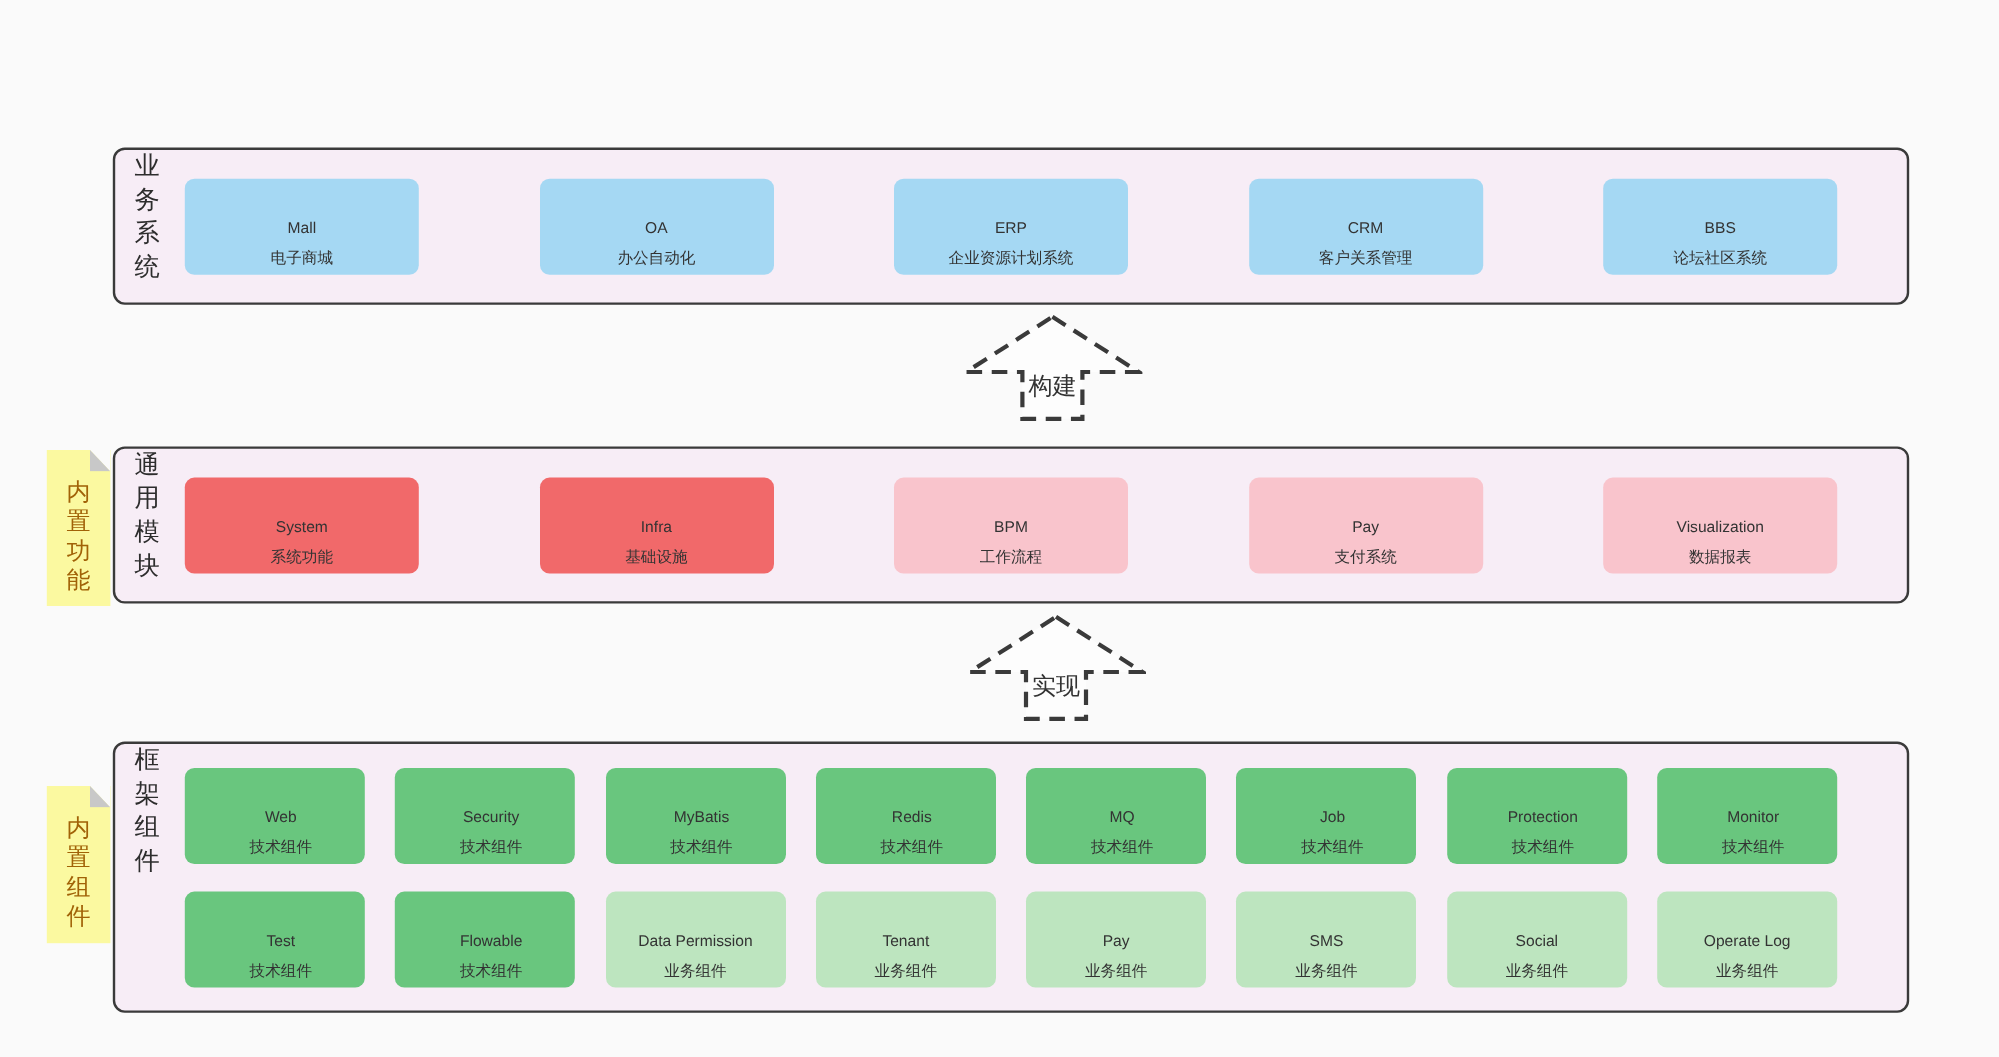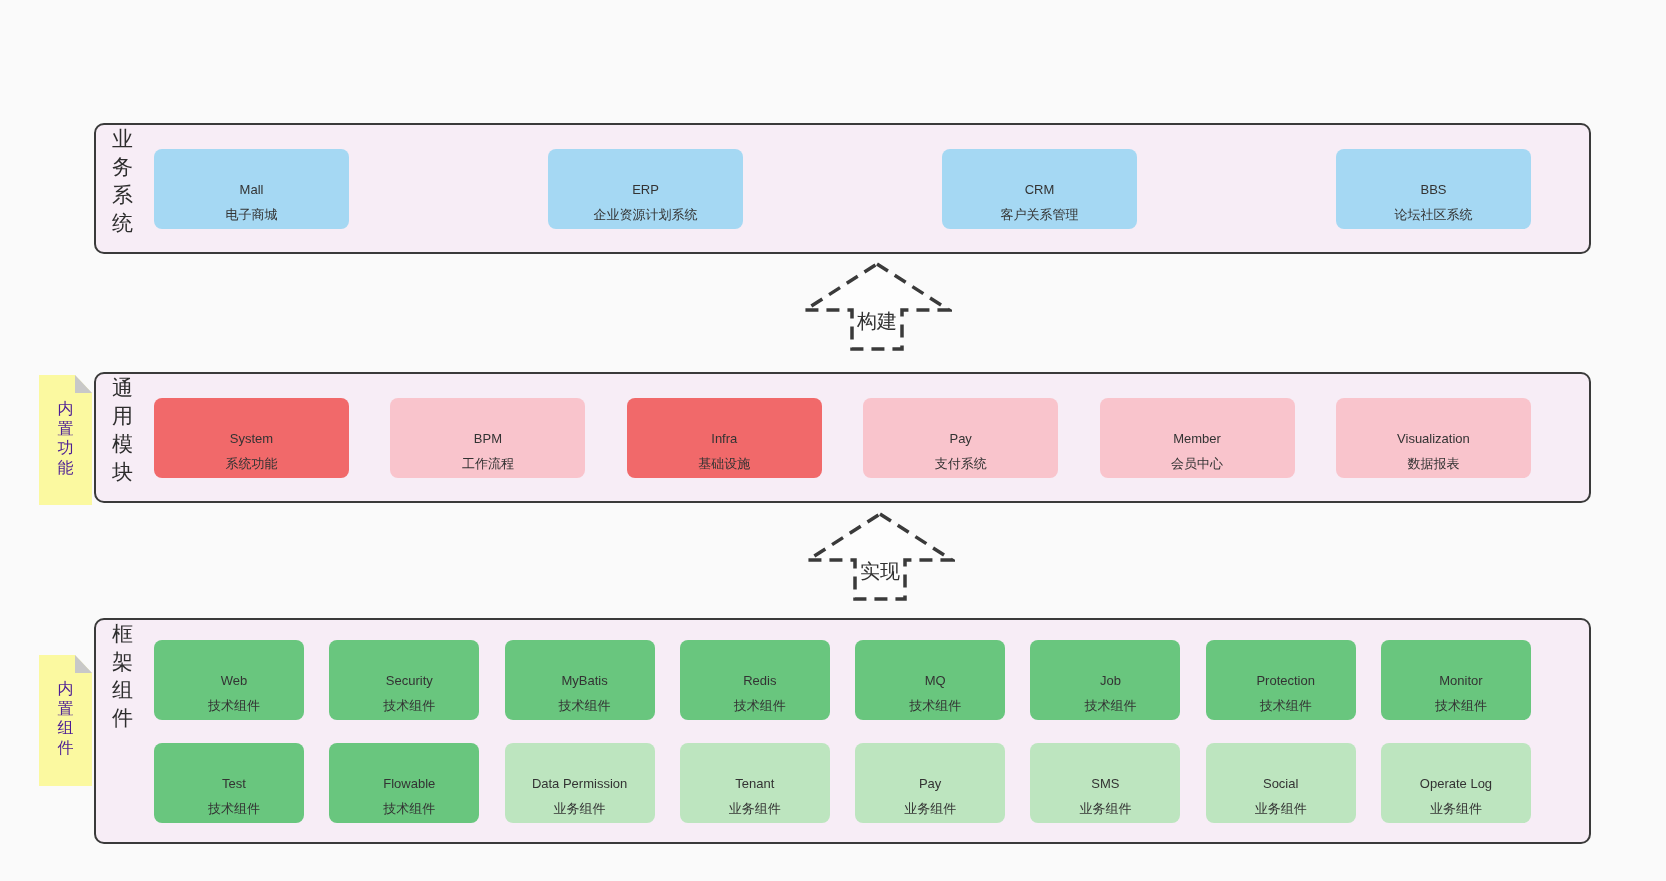--- a/index.html
+++ b/index.html
@@ -70,22 +70,22 @@
     position:absolute;top:0;right:0;width:17px;height:18px;
     background:var(--page-bg);
     clip-path:polygon(0 0,100% 0,100% 100%);
   }
   .fold{
     position:absolute;top:0;right:0;width:17px;height:18px;
     background:var(--fold-gray);
     clip-path:polygon(0 0,100% 100%,0 100%);
   }
   .sticky-label{
-    margin:0 auto;width:22px;font-size:16px;line-height:1.22;
-    word-break:break-all;text-align:center;color:#4c1d95;
+    margin:0 auto;width:22px;font-size:20px;line-height:1.22;
+    word-break:break-all;text-align:center;color:#a16207;
   }
 
   .arrow{position:absolute;}
   .arrow-shape{
     fill:#fdfdfd;stroke:var(--band-border);stroke-width:3.5;
     stroke-dasharray:13 8;stroke-linejoin:miter;
   }
   .arrow-text{
     font-family:"Liberation Sans",sans-serif;font-size:20px;fill:#333;
     text-anchor:middle;
@@ -98,20 +98,24 @@
 
   <section class="band band-0">
     <div class="band-label">
       <div class="band-label-text">业务系统</div>
     </div>
     <div class="rows">
         <div class="row row-6">
           <div class="box blue">
             <div class="box-name">Mall</div>
             <div class="box-desc">电子商城</div>
+          </div>
+          <div class="box blue">
+            <div class="box-name">OA</div>
+            <div class="box-desc">办公自动化</div>
           </div>
           <div class="box blue">
             <div class="box-name">ERP</div>
             <div class="box-desc">企业资源计划系统</div>
           </div>
           <div class="box blue">
             <div class="box-name">CRM</div>
             <div class="box-desc">客户关系管理</div>
           </div>
           <div class="box blue">
@@ -135,35 +139,31 @@
   <section class="band band-1">
     <div class="band-label">
       <div class="band-label-text">通用模块</div>
     </div>
     <div class="rows">
         <div class="row row-6">
           <div class="box red">
             <div class="box-name">System</div>
             <div class="box-desc">系统功能</div>
           </div>
+          <div class="box red">
+            <div class="box-name">Infra</div>
+            <div class="box-desc">基础设施</div>
+          </div>
           <div class="box pink">
             <div class="box-name">BPM</div>
             <div class="box-desc">工作流程</div>
           </div>
-          <div class="box red">
-            <div class="box-name">Infra</div>
-            <div class="box-desc">基础设施</div>
-          </div>
           <div class="box pink">
             <div class="box-name">Pay</div>
             <div class="box-desc">支付系统</div>
-          </div>
-          <div class="box pink">
-            <div class="box-name">Member</div>
-            <div class="box-desc">会员中心</div>
           </div>
           <div class="box pink">
             <div class="box-name">Visualization</div>
             <div class="box-desc">数据报表</div>
           </div>
         </div>
       </div>
   </section>
 
   <svg class="arrow" style="left:805px;top:510px" width="150" height="92" viewBox="0 0 150 92">

